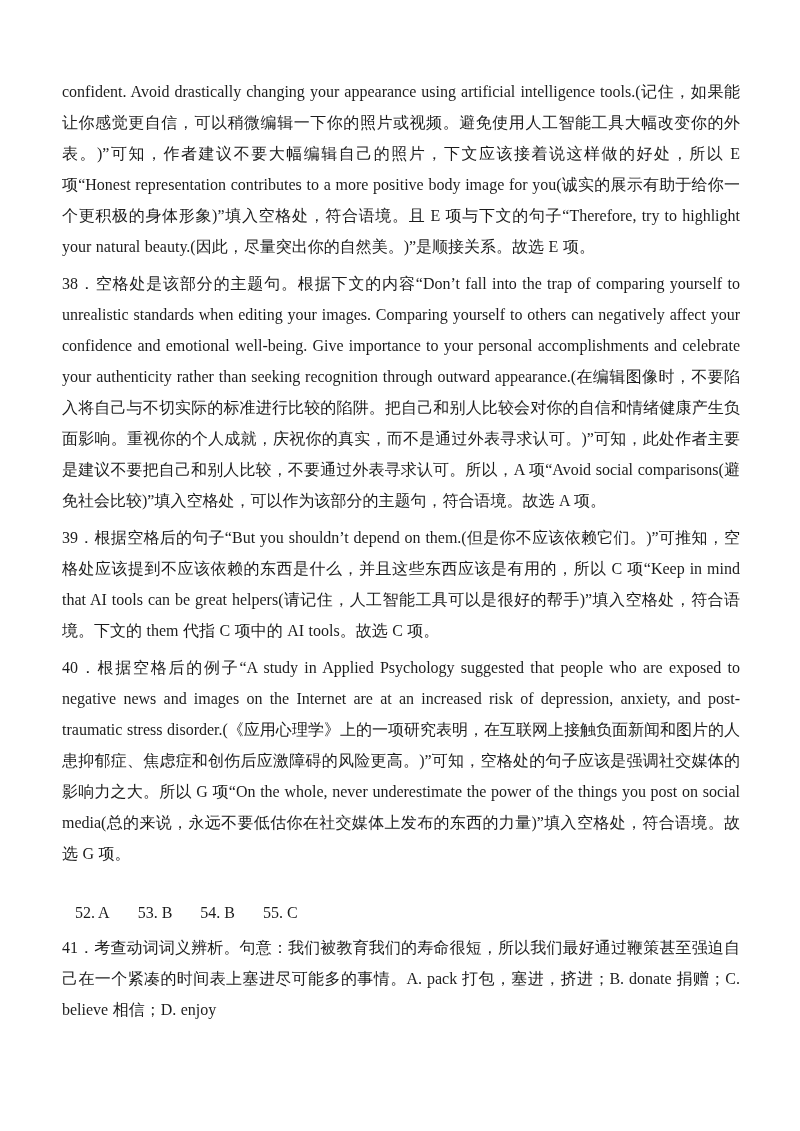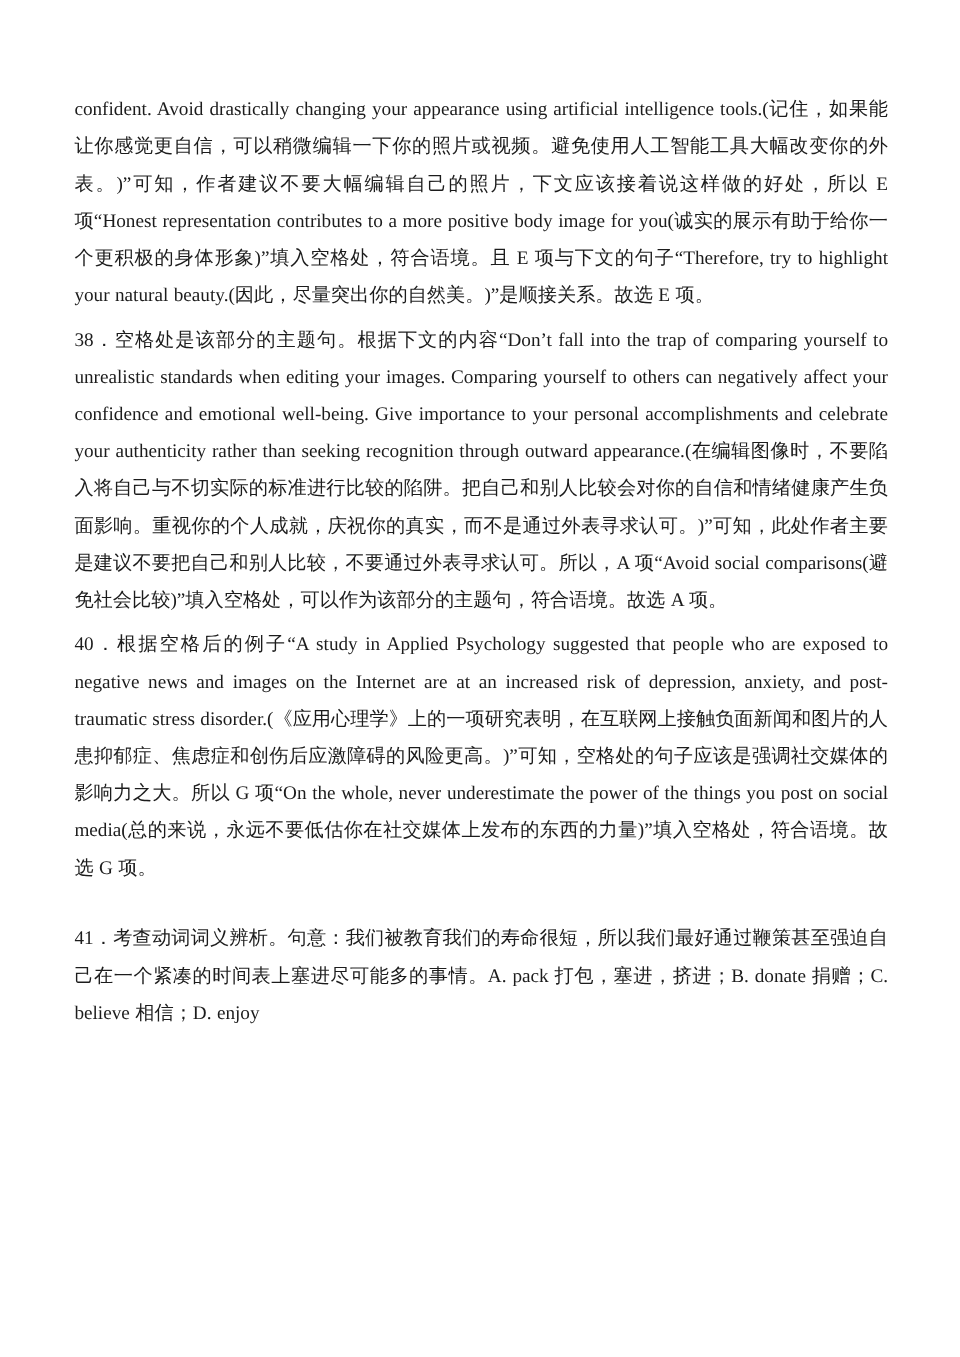--- a/index.html
+++ b/index.html
@@ -49,22 +49,29 @@
 </style>
 </head>
 <body>
 
 <div class="page">
 
   <p class="para">confident. Avoid drastically changing your appearance using artificial intelligence tools.(记住，如果能让你感觉更自信，可以稍微编辑一下你的照片或视频。避免使用人工智能工具大幅改变你的外表。)”可知，作者建议不要大幅编辑自己的照片，下文应该接着说这样做的好处，所以 E 项“Honest representation contributes to a more positive body image for you(诚实的展示有助于给你一个更积极的身体形象)”填入空格处，符合语境。且 E 项与下文的句子“Therefore, try to highlight your natural beauty.(因此，尽量突出你的自然美。)”是顺接关系。故选 E 项。</p>
 
   <p class="para">38．空格处是该部分的主题句。根据下文的内容“Don’t fall into the trap of comparing yourself to unrealistic standards when editing your images. Comparing yourself to others can negatively affect your confidence and emotional well-being. Give importance to your personal accomplishments and celebrate your authenticity rather than seeking recognition through outward appearance.(在编辑图像时，不要陷入将自己与不切实际的标准进行比较的陷阱。把自己和别人比较会对你的自信和情绪健康产生负面影响。重视你的个人成就，庆祝你的真实，而不是通过外表寻求认可。)”可知，此处作者主要是建议不要把自己和别人比较，不要通过外表寻求认可。所以，A 项“Avoid social comparisons(避免社会比较)”填入空格处，可以作为该部分的主题句，符合语境。故选 A 项。</p>
 
+  <p class="para">39．根据空格后的句子“But you shouldn’t depend on them.(但是你不应该依赖它们。)”可推知，空格处应该提到不应该依赖的东西是什么，并且这些东西应该是有用的，所以 C 项“Keep in mind that AI tools can be great helpers(请记住，人工智能工具可以是很好的帮手)”填入空格处，符合语境。下文的 them 代指 C 项中的 AI tools。故选 C 项。</p>
 
   <p class="para">40．根据空格后的例子“A study in Applied Psychology suggested that people who are exposed to negative news and images on the Internet are at an increased risk of depression, anxiety, and post-traumatic stress disorder.(《应用心理学》上的一项研究表明，在互联网上接触负面新闻和图片的人患抑郁症、焦虑症和创伤后应激障碍的风险更高。)”可知，空格处的句子应该是强调社交媒体的影响力之大。所以 G 项“On the whole, never underestimate the power of the things you post on social media(总的来说，永远不要低估你在社交媒体上发布的东西的力量)”填入空格处，符合语境。故选 G 项。</p>
 
   <div class="answer-key">
+    <div class="answer-row row2">
+      <span class="answer-item">52. A</span>
+      <span class="answer-item">53. B</span>
+      <span class="answer-item">54. B</span>
+      <span class="answer-item">55. C</span>
+    </div>
   </div>
 
 
   <p class="para">41．考查动词词义辨析。句意：我们被教育我们的寿命很短，所以我们最好通过鞭策甚至强迫自己在一个紧凑的时间表上塞进尽可能多的事情。A. pack 打包，塞进，挤进；B. donate 捐赠；C. believe 相信；D. enjoy</p>
 
 </div>
 
 </body></html>

